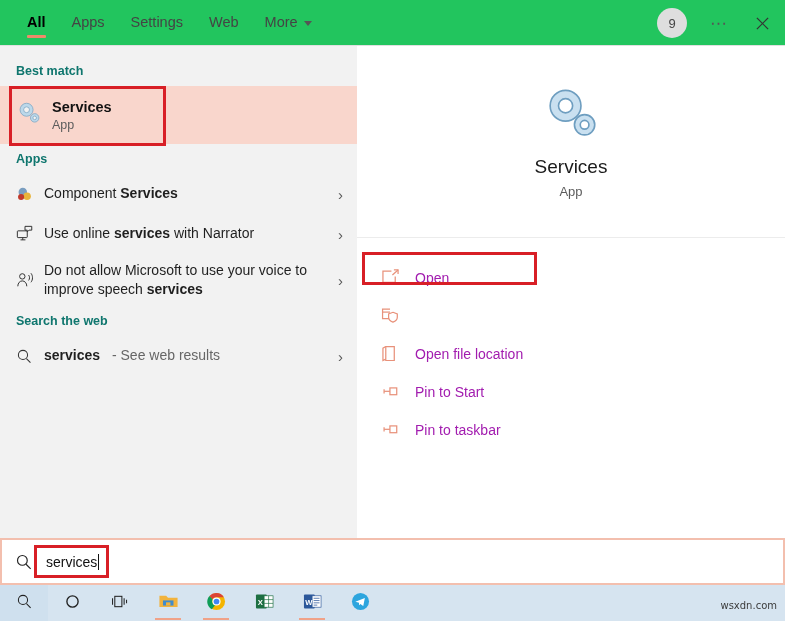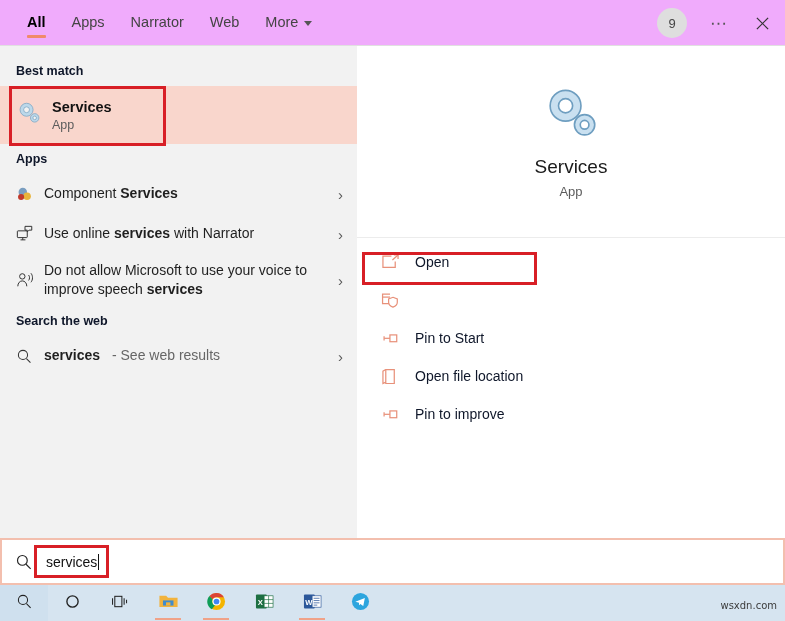--- a/index.html
+++ b/index.html
@@ -15,21 +15,21 @@
   .flyout {
     position: absolute; left: 0; top: 0;
     width: 785px; height: 538px;
     background: #f2f2f2;
   }
 
   
   .tabbar {
     position: absolute; left: 0; top: 0;
     width: 785px; height: 46px;
-    background: #f0abfc;
+    background: #22c55e;
     border-bottom: 1px solid #e0e0e0;
   }
   .tabs { position: absolute; left: 14px; top: 0; height: 46px; display: flex; align-items: flex-start; }
   .tab {
     position: relative;
     height: 46px;
     padding: 14px 13px 0 13px;
     font-size: 14.5px;
     color: #444;
     cursor: default;
@@ -58,21 +58,21 @@
   .closebtn svg { width: 15px; height: 15px; }
 
   
   .leftcol {
     position: absolute; left: 0; top: 46px;
     width: 357px; height: 492px;
     background: #f2f2f2;
     padding-top: 10px;
   }
   .grouphdr {
-    font-size: 12.5px; font-weight: bold; color: #0f172a;
+    font-size: 12.5px; font-weight: bold; color: #0f766e;
     padding: 8px 0 8px 16px;
   }
   .row {
     position: relative;
     display: flex; align-items: center;
     height: 40px; padding: 0 14px 0 16px;
     font-size: 14px; color: #1f1f1f;
     cursor: default;
   }
   .row .ricon { width: 28px; flex: 0 0 28px; display: flex; align-items: center; justify-content: flex-start; }
@@ -103,24 +103,24 @@
   .preview-hero {
     height: 192px; border-bottom: 1px solid #ececec;
     display: flex; flex-direction: column; align-items: center; justify-content: center;
   }
   .hero-icon { width: 58px; height: 58px; margin-bottom: 14px; }
   .hero-title { font-size: 19px; color: #1a1a1a; }
   .hero-sub { font-size: 13px; color: #5c5c5c; margin-top: 6px; }
 
   .actions { padding-top: 16px; }
   .action {
-    display: flex; align-items: flex-start;
+    display: flex; align-items: flex-end;
     height: 32px; margin-bottom: 6px;
     padding-left: 24px;
-    font-size: 14px; color: #0f172a;
+    font-size: 14px; color: #a21caf;
     cursor: default;
   }
   .action .aicon { width: 34px; flex: 0 0 34px; display: flex; align-items: center; }
   .action svg { display: block; }
 
   
   .searchbar {
     position: absolute; left: 0; top: 538px;
     width: 785px; height: 47px;
     background: #ffffff;
@@ -170,21 +170,21 @@
 <body>
 
 <div id="root">
 
   <div class="flyout">
 
     <div class="tabbar">
       <div class="tabs" id="tabs-host">
           <div class="tab active"><span>All</span><span class="ul"></span></div>
           <div class="tab"><span>Apps</span></div>
-          <div class="tab"><span>Narrator</span></div>
+          <div class="tab"><span>Settings</span></div>
           <div class="tab"><span>Web</span></div>
           <div class="tab"><span>More</span><span class="caret"></span></div>
         </div>
 
       <div class="topright">
         <div class="avatar">
           <span>9</span>
         </div>
         <div class="dots">
           <span>⋯</span>
@@ -302,45 +302,45 @@
               <svg width="19" height="17" viewBox="0 0 20 18" fill="none" stroke="#e8917a" stroke-width="1.3">
                 <path d="M9.5 2.2H1.6v10h7"></path>
                 <line x1="1.6" y1="5.4" x2="9.5" y2="5.4"></line>
                 <path d="M12.6 5.6l4.6 1.7v3.6c0 2.6-2.2 4.4-4.6 5.2-2.4-.8-4.6-2.6-4.6-5.2V7.3z"></path>
               </svg>
             </div>
           </div>
           <div class="action">
             <div class="aicon">
               <svg width="19" height="17" viewBox="0 0 20 18" fill="none" stroke="#e8917a" stroke-width="1.3">
-                <rect x="9.4" y="5.2" width="7.2" height="7.2"></rect>
-                <line x1="9.4" y1="8.8" x2="3.2" y2="8.8"></line>
-                <line x1="3.2" y1="6.6" x2="3.2" y2="11"></line>
-              </svg>
-            </div>
-            <div>Pin to Start</div>
-          </div>
-          <div class="action">
-            <div class="aicon">
-              <svg width="19" height="17" viewBox="0 0 20 18" fill="none" stroke="#e8917a" stroke-width="1.3">
                 <path d="M5 1.6h9v14.8H5z"></path>
                 <path d="M5 1.6L2 3.4v13l3-1.4"></path>
               </svg>
             </div>
             <div>Open file location</div>
           </div>
           <div class="action">
             <div class="aicon">
               <svg width="19" height="17" viewBox="0 0 20 18" fill="none" stroke="#e8917a" stroke-width="1.3">
                 <rect x="9.4" y="5.2" width="7.2" height="7.2"></rect>
                 <line x1="9.4" y1="8.8" x2="3.2" y2="8.8"></line>
                 <line x1="3.2" y1="6.6" x2="3.2" y2="11"></line>
               </svg>
             </div>
-            <div>Pin to improve</div>
+            <div>Pin to Start</div>
+          </div>
+          <div class="action">
+            <div class="aicon">
+              <svg width="19" height="17" viewBox="0 0 20 18" fill="none" stroke="#e8917a" stroke-width="1.3">
+                <rect x="9.4" y="5.2" width="7.2" height="7.2"></rect>
+                <line x1="9.4" y1="8.8" x2="3.2" y2="8.8"></line>
+                <line x1="3.2" y1="6.6" x2="3.2" y2="11"></line>
+              </svg>
+            </div>
+            <div>Pin to taskbar</div>
           </div>
         </div>
     </div>
   </div>
 
   <div class="searchbar">
     <div class="sicon">
       <svg width="18" height="18" viewBox="0 0 20 20" fill="none" stroke="#222" stroke-width="1.3">
         <circle cx="8.2" cy="8.2" r="5.4"></circle>
         <line x1="12.3" y1="12.5" x2="17.4" y2="17.6"></line>

